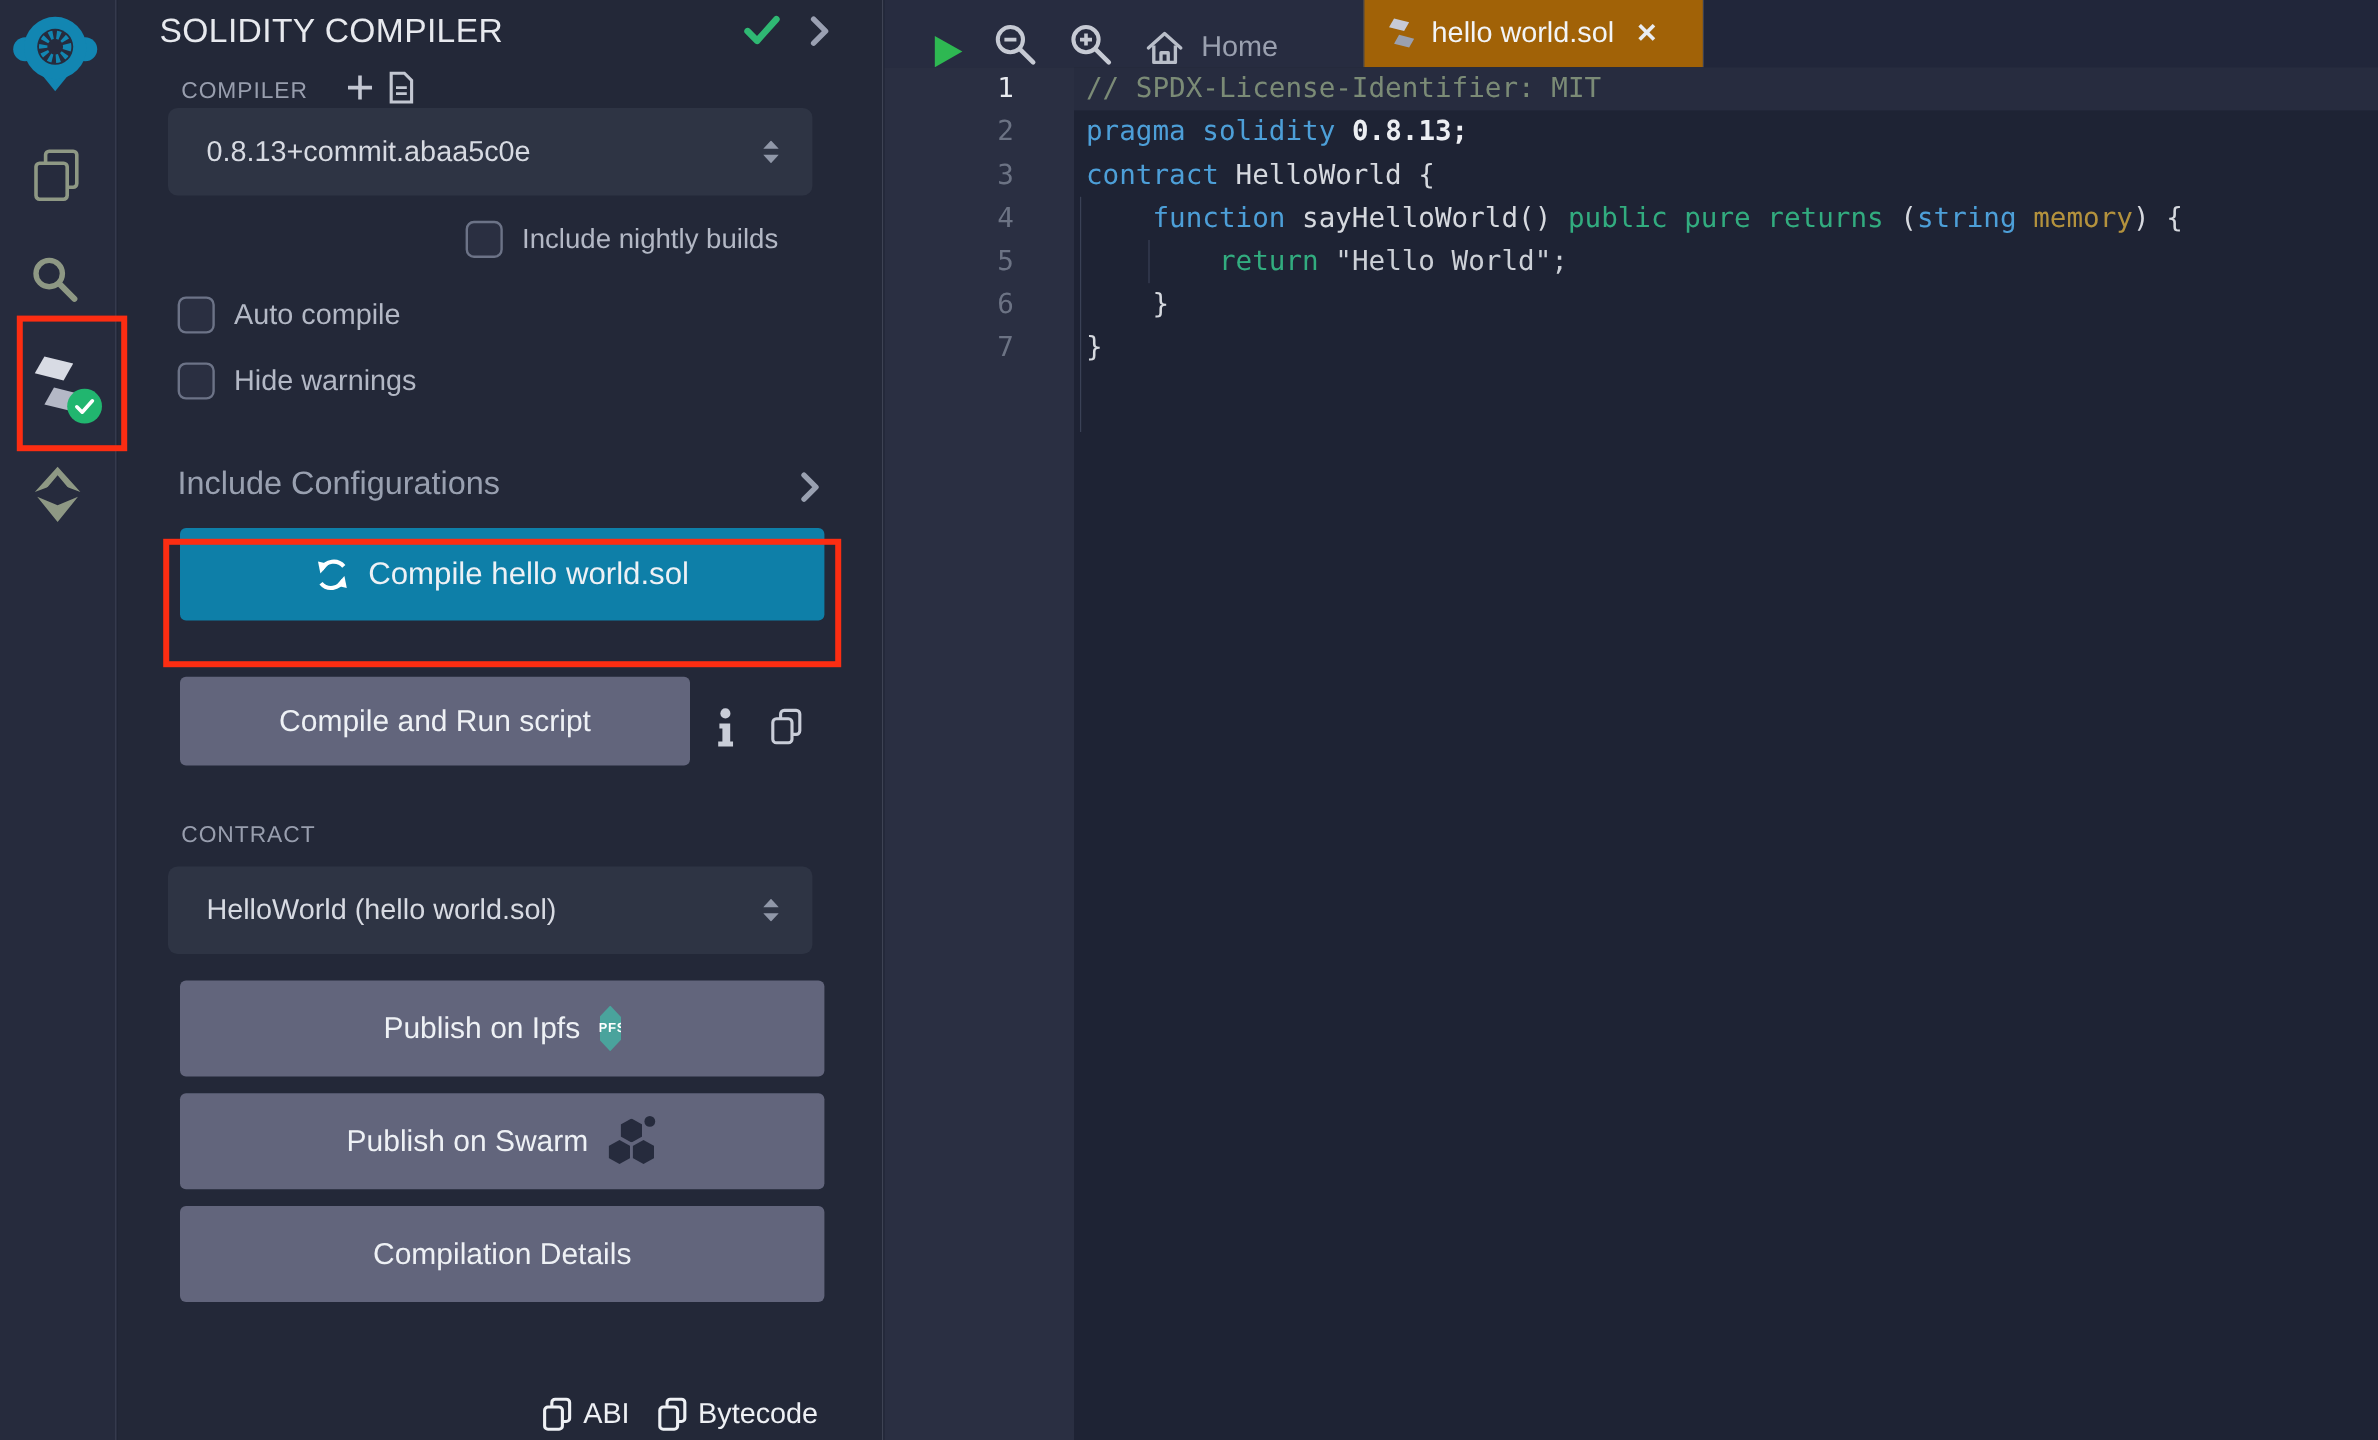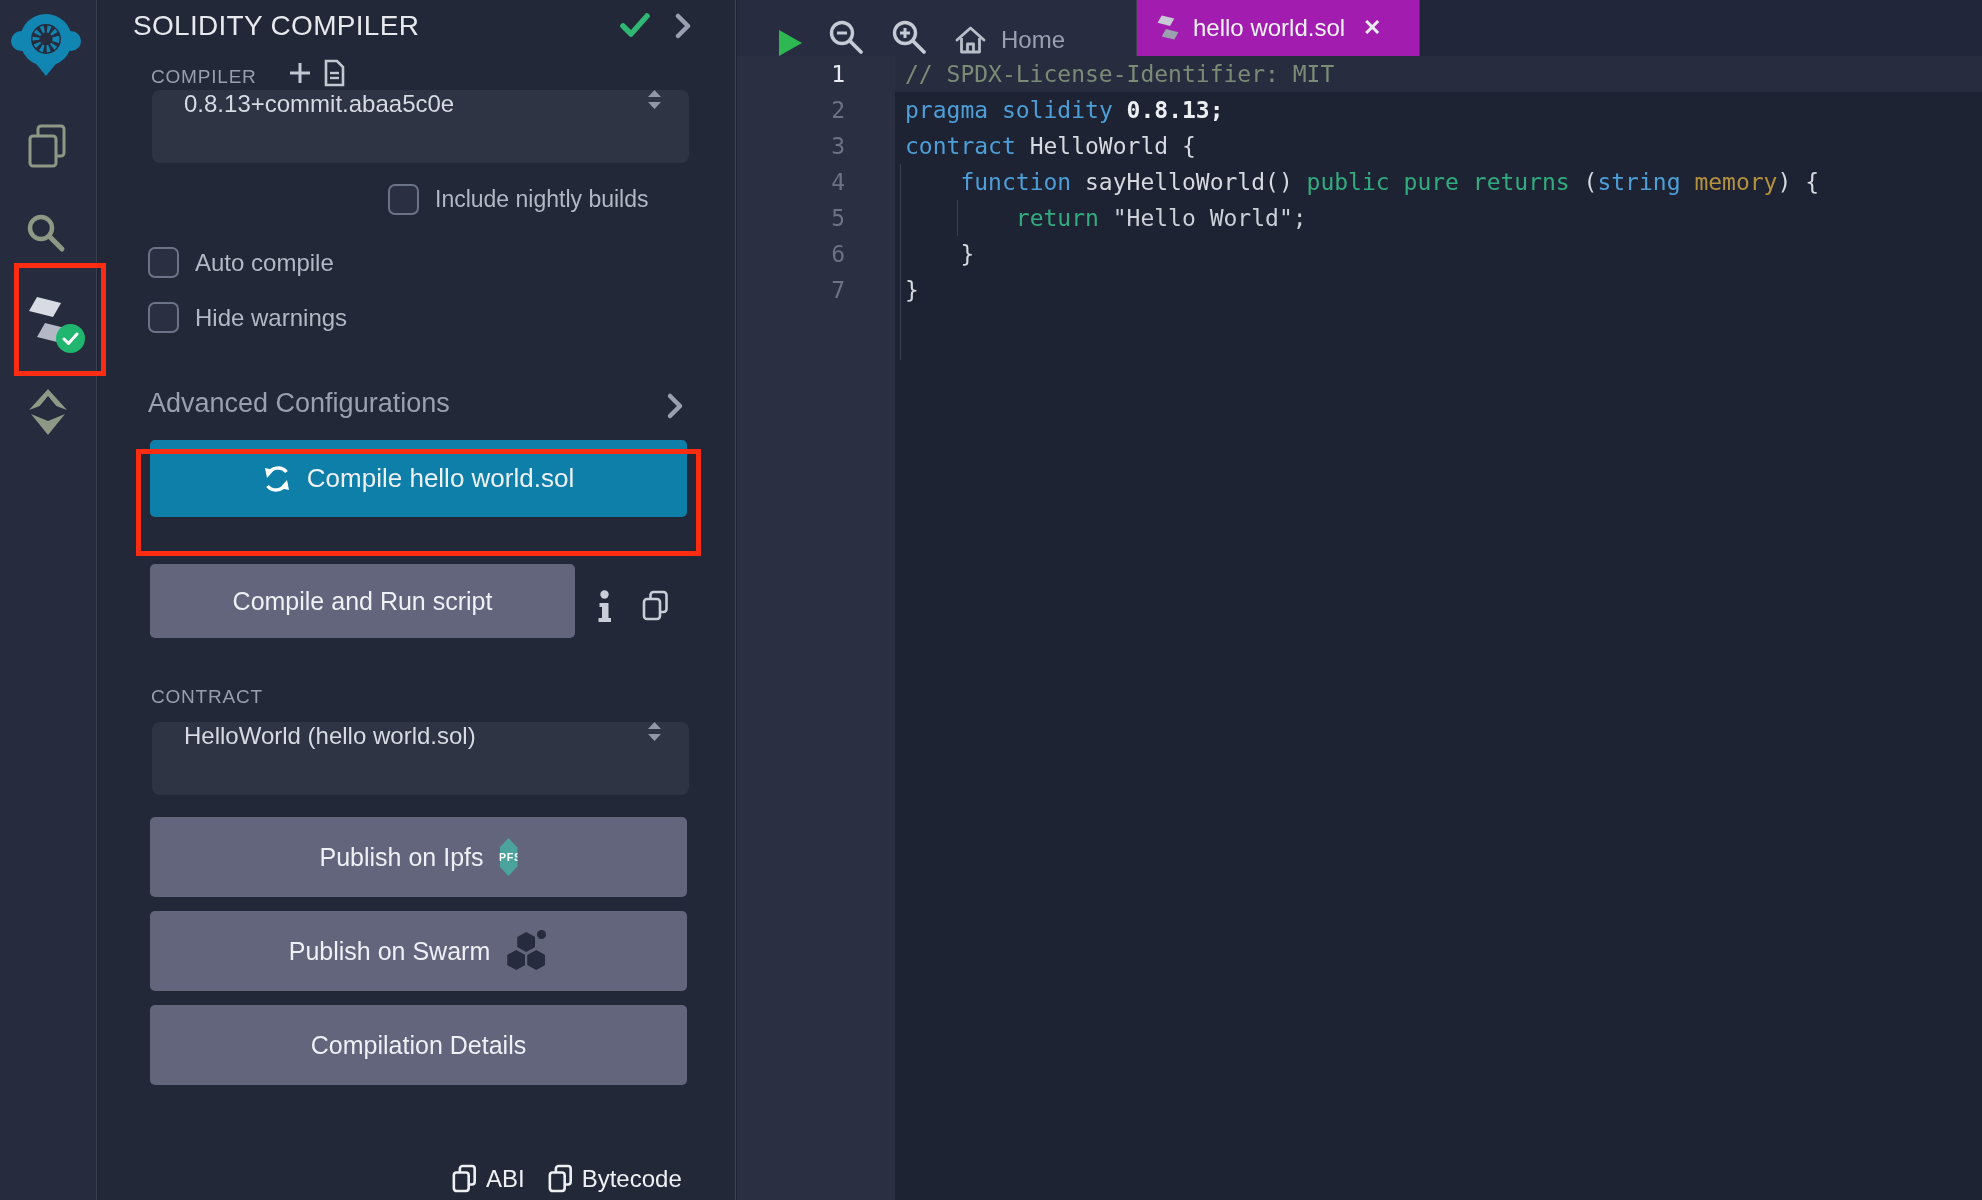--- a/index.html
+++ b/index.html
@@ -27,21 +27,21 @@
   #panel{position:absolute;left:98px;top:0;width:638px;height:1200px;background:#232838;border-right:1px solid #3e4354}
   .abs{position:absolute}
   #panel-title{left:35px;top:10px;font-size:28px;font-weight:500;color:#e7e9ee;letter-spacing:.3px}
   #hdr-check{left:522px;top:12px}
   #hdr-chev{left:576px;top:13px}
   #compiler-label,#contract-label{font-size:19px;color:#989eae;letter-spacing:.8px;font-weight:500}
   #compiler-label{left:53px;top:66px}
   #plus-ic{left:190px;top:61px;cursor:pointer}
   #doc-ic{left:224px;top:59px;cursor:pointer}
 
-  .select{position:absolute;left:54px;width:537px;height:73px;background:#2e3444;border-radius:8px;display:flex;align-items:flex-start;padding:0 28px 0 32px;cursor:pointer}
+  .select{position:absolute;left:42px;width:537px;height:73px;background:#2e3444;border-radius:8px;display:flex;align-items:center;padding:0 28px 0 32px;cursor:pointer}
   .select .val{font-size:24px;color:#d7dae2;flex:1;white-space:nowrap;overflow:hidden}
   #version-select{top:90px}
   #contract-select{top:722px}
 
   .cbrow{position:absolute;display:flex;align-items:center;gap:16px}
   .cbox{width:31px;height:31px;border:2px solid #6c7387;border-radius:7px;background:#2a2f41;cursor:pointer;flex:none}
   .cblabel{font-size:24px;color:#b3b8c5}
   #cb-nightly{left:290px;top:184px}
   #cb-auto{left:50px;top:247px}
   #cb-hide{left:50px;top:302px}
@@ -69,21 +69,21 @@
   .abibtn+.abibtn{margin-left:18px}
 
   
   #editor{position:absolute;left:737px;top:0;width:1245px;height:1200px;background:#1e2334}
   #tabbar{position:absolute;left:0;top:0;width:100%;height:56px;background:#21263a}
   #tab-tools{position:absolute;left:0;top:0;width:399px;height:56px;background:#272c40;display:flex;align-items:flex-end}
   #play-btn{width:0;height:0;border-left:23px solid var(--play_green);border-top:13px solid transparent;border-bottom:13px solid transparent;margin-left:42px;cursor:pointer}
   .toolic{margin-left:26px;cursor:pointer;display:flex;align-items:center}
   #home-tab{display:flex;align-items:center;gap:14px;margin-left:26px;cursor:pointer}
   #home-tab .t{font-size:24px;color:#9aa0af}
-  #file-tab{position:absolute;left:399px;top:0;width:284px;height:56px;background:#a21caf;border-left:1px solid #3c4152;border-right:1px solid #3c4152;display:flex;align-items:center;gap:14px;padding:13px 20px;cursor:pointer}
+  #file-tab{position:absolute;left:399px;top:0;width:284px;height:56px;background:#a16207;border-left:1px solid #3c4152;border-right:1px solid #3c4152;display:flex;align-items:center;gap:14px;padding:13px 20px;cursor:pointer}
   #file-tab .t{font-size:24px;color:#f2f4f7;white-space:nowrap}
   #tab-close{font-size:22px;font-weight:bold;color:#e9ecf1;cursor:pointer;margin-left:4px}
 
   #editor-body{position:absolute;left:0;top:56px;width:100%;height:1144px}
   #gutter{position:absolute;left:0;top:0;width:158px;height:100%;background:#2a2f42}
   #curline{position:absolute;left:158px;top:0;right:0;height:36px;background:#272c3f}
   #line-numbers{position:absolute;left:0;top:0;width:108px;text-align:right;font-family:"DejaVu Sans Mono",monospace;font-size:23px}
   #line-numbers .ln{height:36px;line-height:36px;color:#6c7384}
   #line-numbers .ln.active{color:#e9ebf0}
   #code-lines{position:absolute;left:158px;top:0;right:0;font-family:"DejaVu Sans Mono",monospace;font-size:23px;cursor:text}
@@ -191,21 +191,21 @@
   </div>
   <div class="cbrow" id="cb-auto">
     <span class="cbox"></span>
     <span class="cblabel">Auto compile</span>
   </div>
   <div class="cbrow" id="cb-hide">
     <span class="cbox"></span>
     <span class="cblabel">Hide warnings</span>
   </div>
 
-  <div class="abs" id="advanced">Advanced Configurations</div>
+  <div class="abs" id="advanced">Include Configurations</div>
   <span class="abs" id="adv-chev">
     <svg width="18" height="28" viewBox="0 0 18 28">
       <polyline points="4,4 14,14 4,24" fill="none" stroke="#99a0b0" stroke-width="4.5" stroke-linecap="round" stroke-linejoin="round"></polyline>
     </svg>
   </span>
 
   <div class="btn" id="compile-btn">
     <span>
       <svg width="28" height="28" viewBox="0 0 28 28">
         <path d="M23.5 7 A11 11 0 0 0 5 9.5" fill="none" stroke="#fff" stroke-width="3.4"></path>

